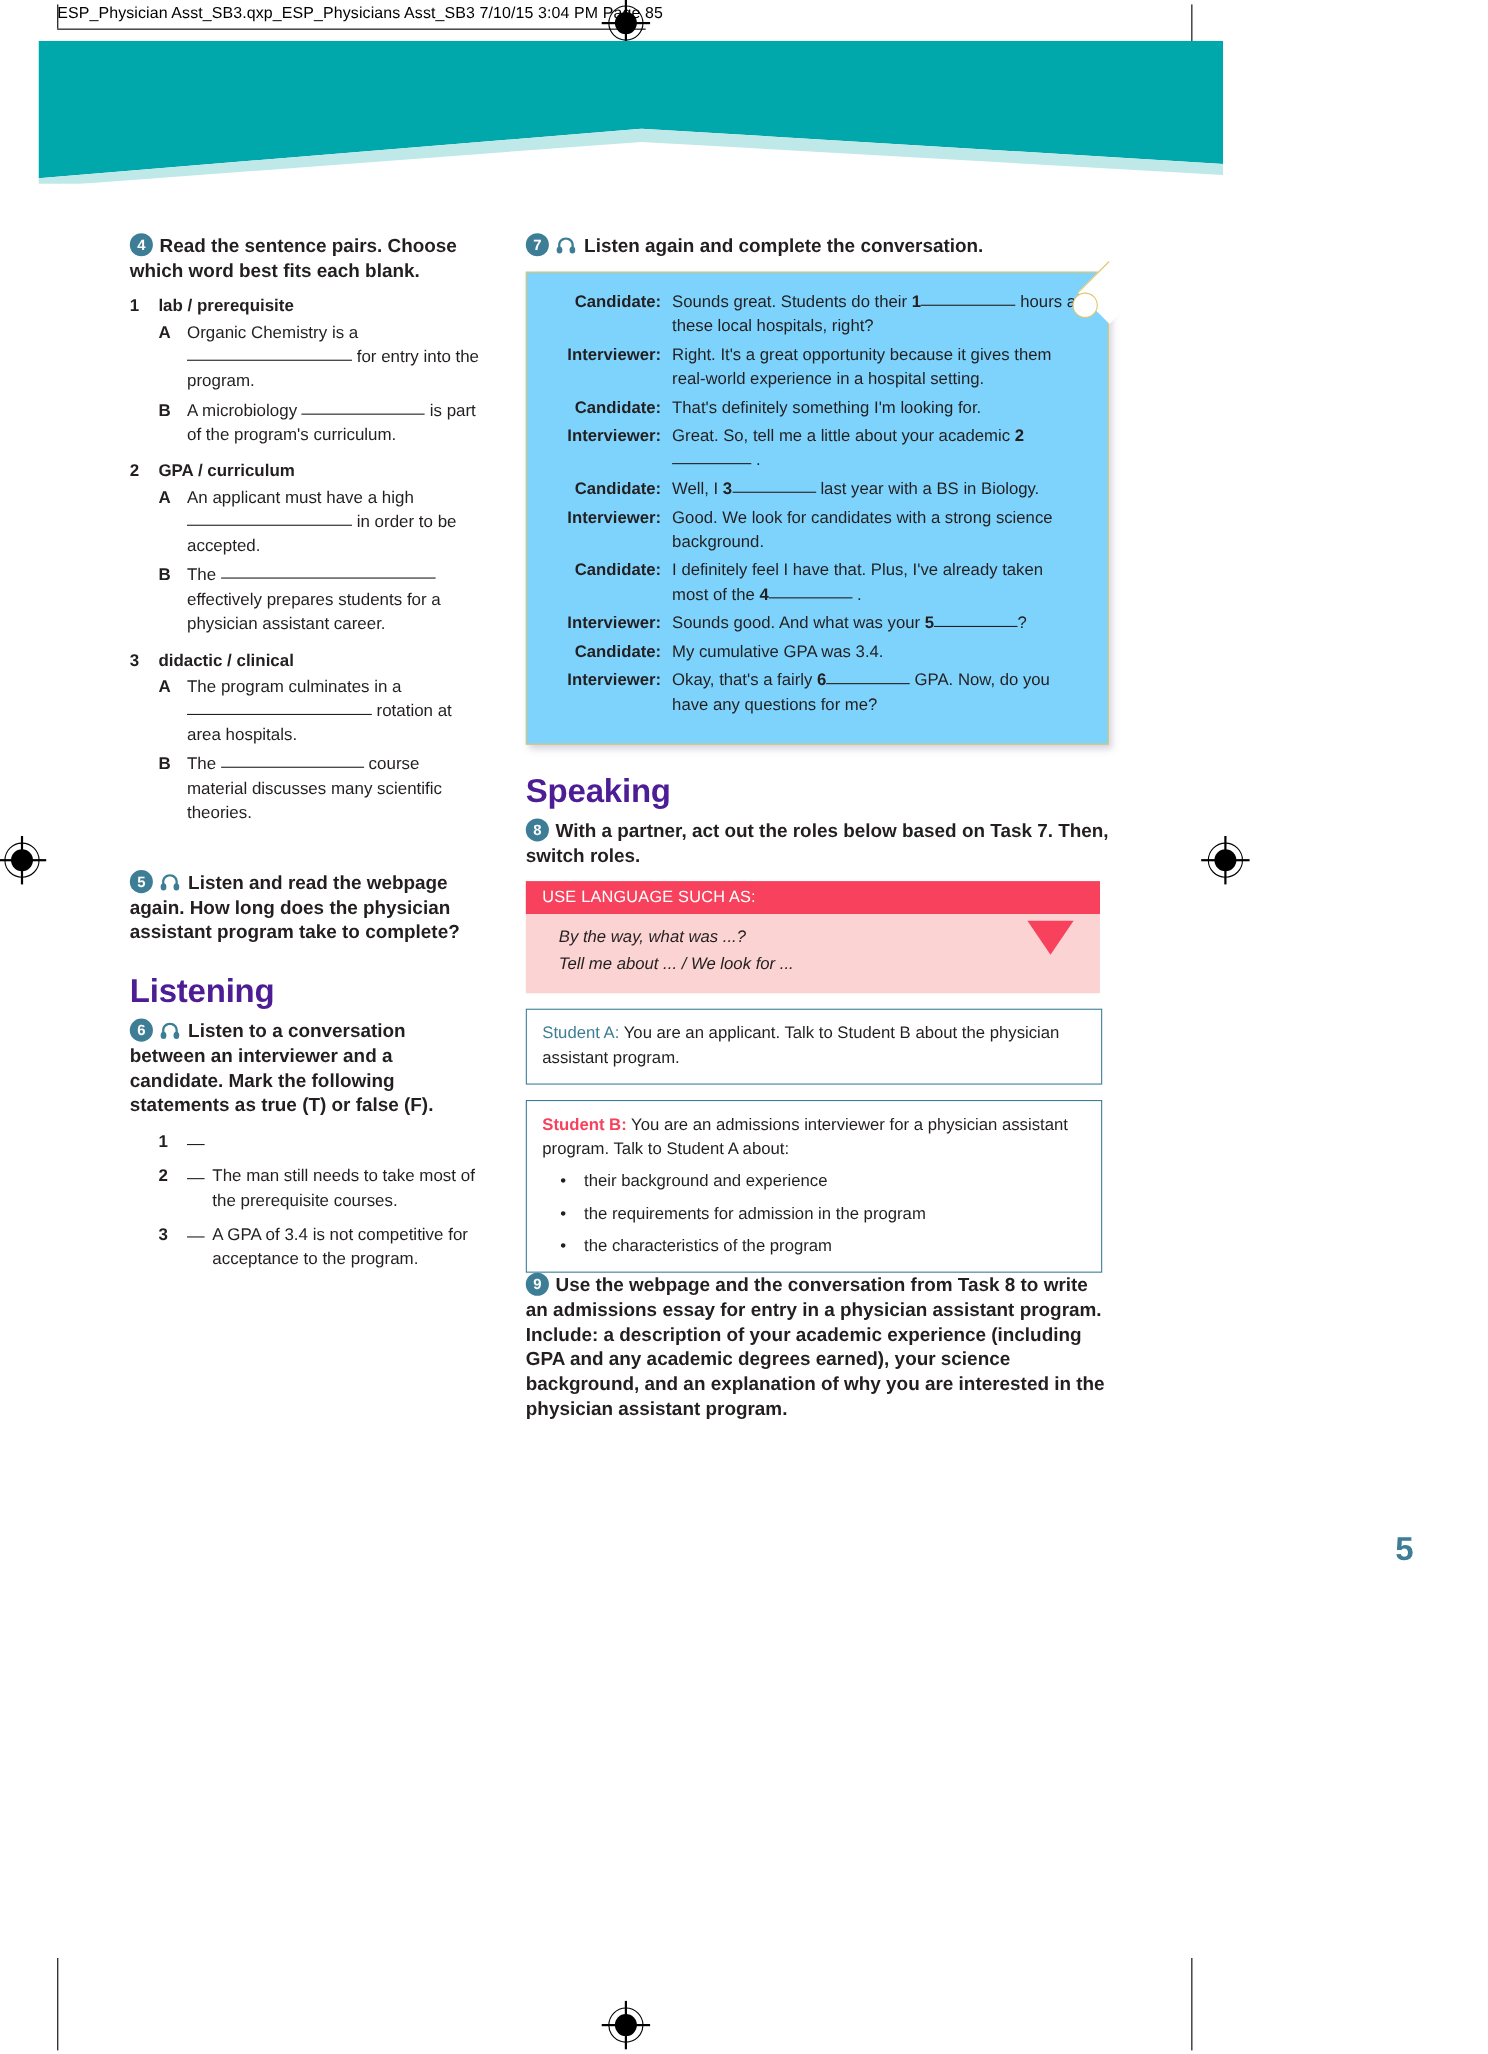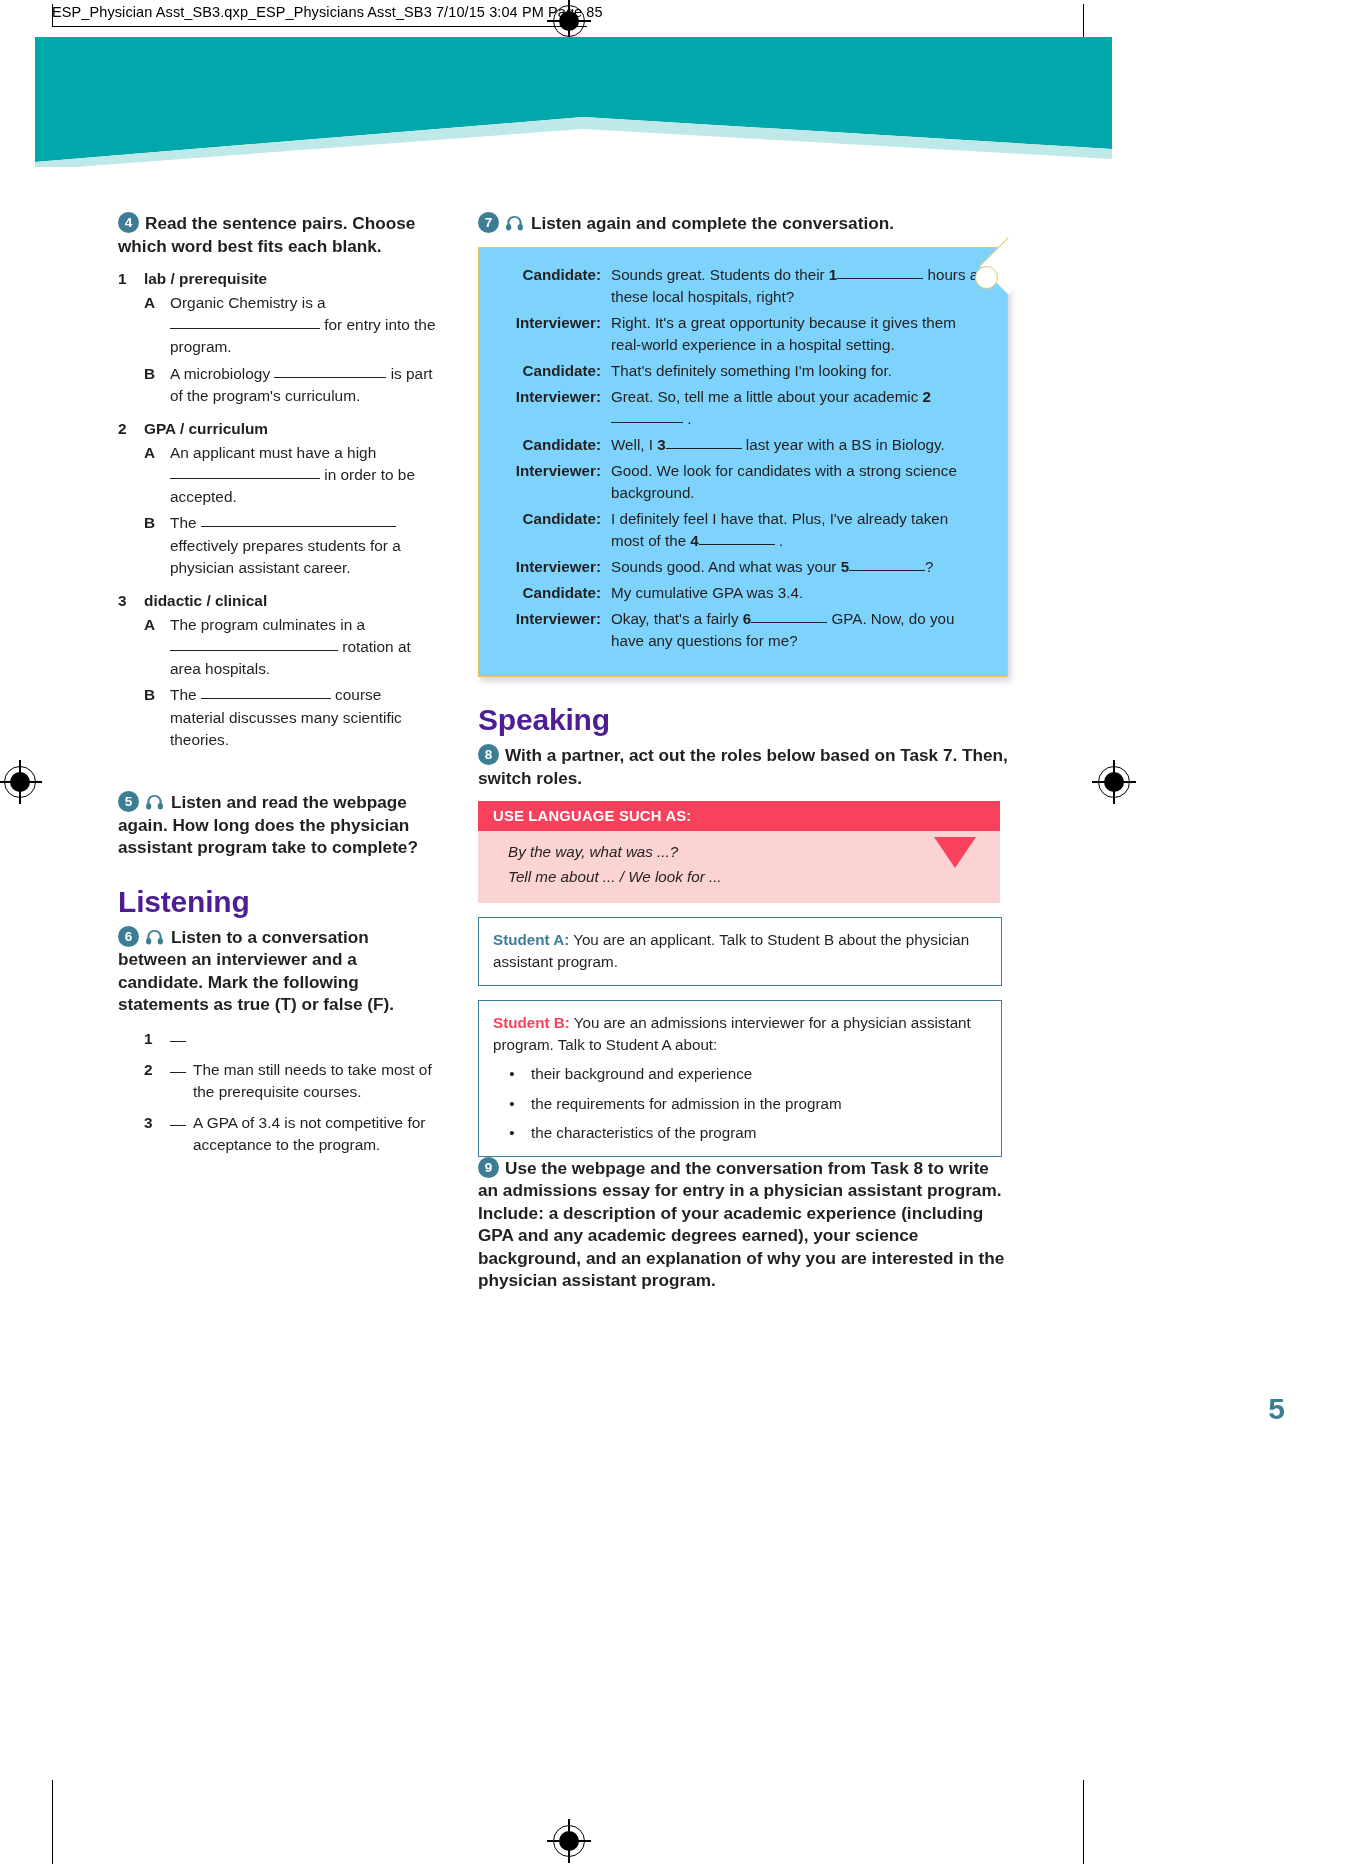--- a/index.html
+++ b/index.html
@@ -106,38 +106,38 @@
   .tag-corner{
     position:absolute;right:-1px;top:-1px;width:40px;height:40px;
     background:#fff;
     border-left:1.4px solid #e2c66a;
     transform:rotate(45deg) translate(14px,-14px);
   }
 
   
   .use-box{margin-top:12px;position:relative;width:522px;}
   .use-head{
-    background:#f8415c;color:#fff;font-weight:bold;font-size:14.8px;
+    background:#f8415c;color:#fff;font-weight:normal;font-size:14.8px;
     letter-spacing:.2px;padding:7px 0 7px 15px;
   }
   .use-body{
     background:#fbd3d3;padding:9px 0 14px 30px;font-style:italic;font-size:15.2px;line-height:1.62;
   }
   .use-tag{
     position:absolute;right:24px;top:36px;width:0;height:0;
     border-left:21px solid transparent;border-right:21px solid transparent;
     border-top:31px solid #f8415c;
   }
 
   
   .stu-box{
     border:1.4px solid #3d7e96;padding:11px 14px 12px 14px;
     font-size:15.2px;line-height:1.45;margin-top:14px;width:494px;
   }
-  .stu-a{color:#3d7e96;font-weight:bold;}
+  .stu-a{color:#3d7e96;font-weight:normal;}
   .stu-b{color:#f8415c;font-weight:bold;text-align:right;}
   .bullets{margin:7px 0 0 0;padding:0;list-style:none;}
   .bullets li{display:flex;margin-top:7px;}
   .bullets li .dot{width:38px;flex:none;text-align:center;}
   .bullets li .bt{flex:1;}
 
   
   .pageno{
     position:absolute;right:68px;top:1392px;color:#3d7e96;font-weight:bold;font-size:30px;
   }

